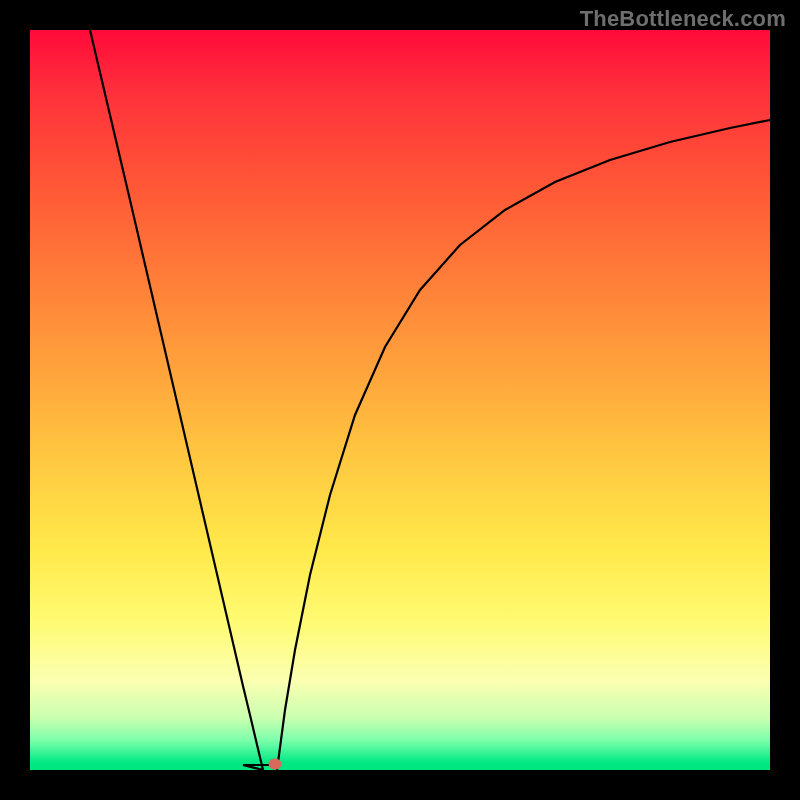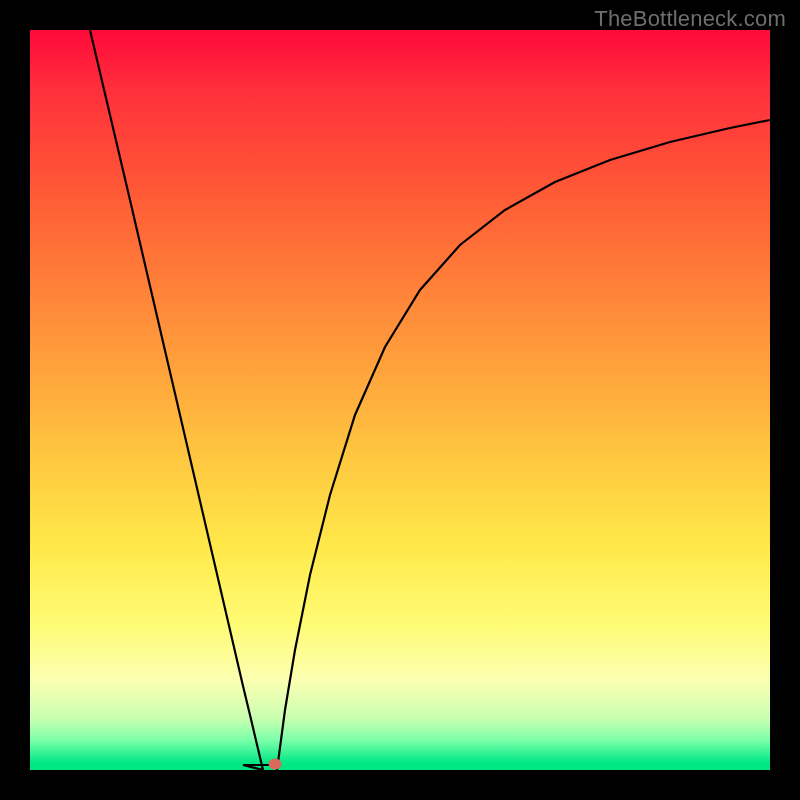--- a/index.html
+++ b/index.html
@@ -15,21 +15,21 @@
     width: 800px;
     height: 800px;
     background: #000;
   }
   .watermark {
     position: absolute;
     top: 6px;
     right: 14px;
     color: #6e6e6e;
     font-size: 22px;
-    font-weight: 400;
+    font-weight: 700;
     letter-spacing: 0.2px;
     z-index: 5;
     user-select: none;
   }
   .plot-area {
     position: absolute;
     left: 30px;
     top: 30px;
     width: 740px;
     height: 740px;

